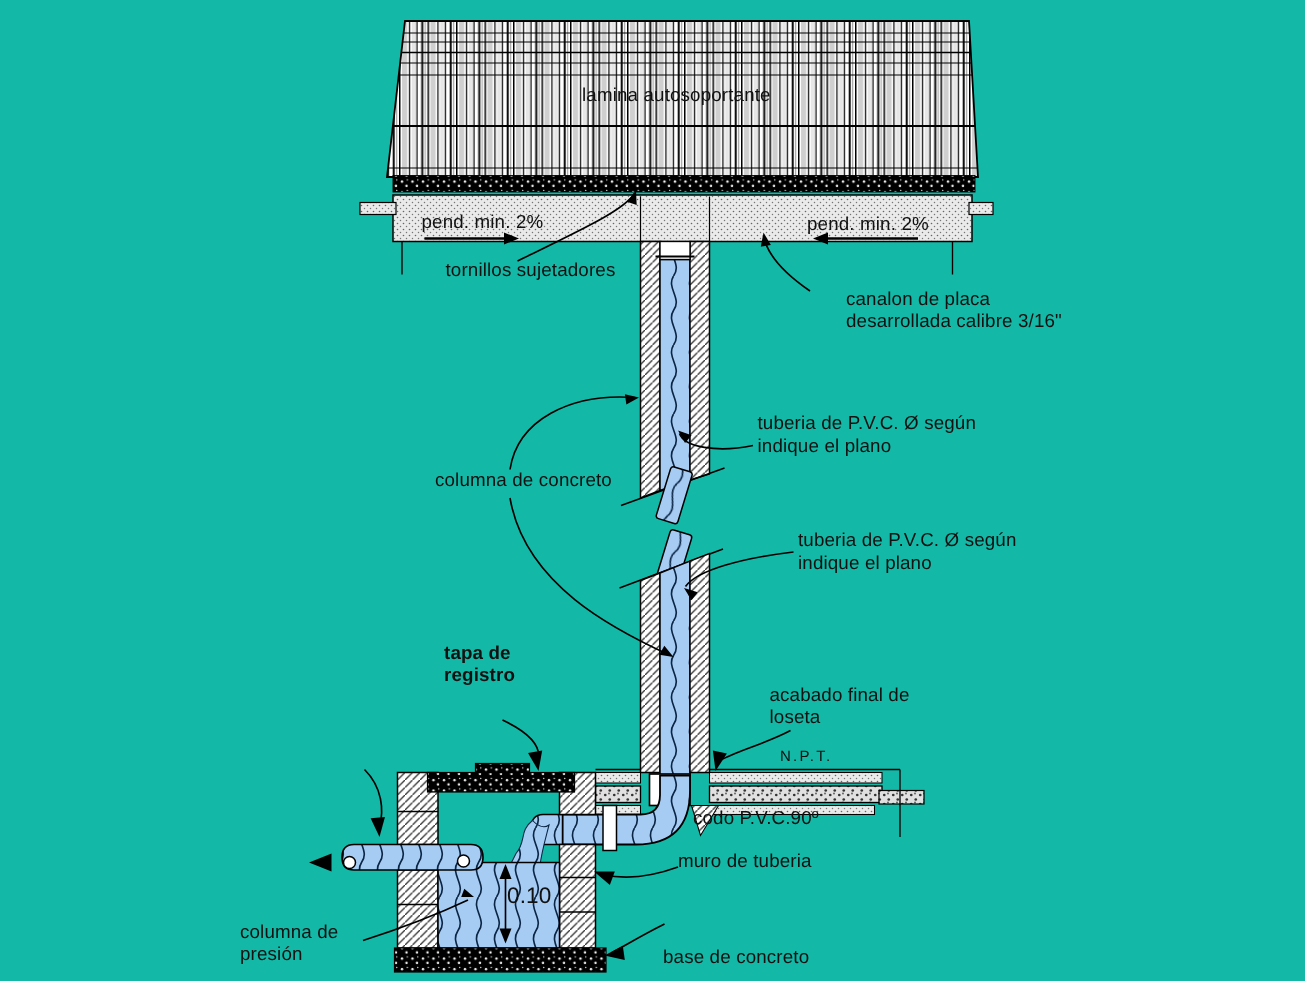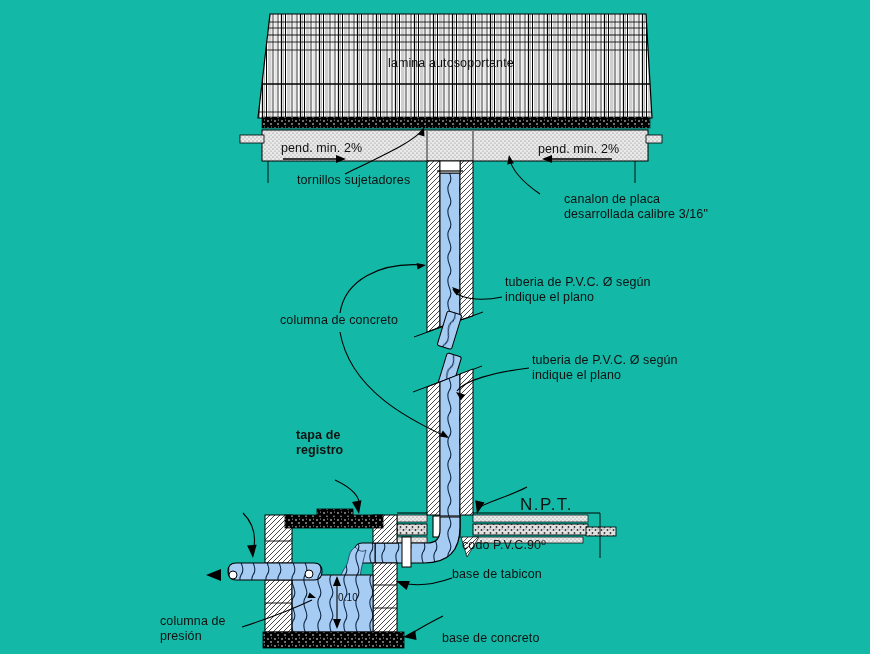--- a/index.html
+++ b/index.html
@@ -5,22 +5,22 @@
   html,body{margin:0;padding:0;background:#fff;}
   .canvas{
     position:relative;width:870px;height:654px;background:#14b8a6;overflow:hidden;
     font-family:"Liberation Sans", sans-serif;
   }
   .drawing{position:absolute;left:0;top:0;}
   .lbl{
     position:absolute;color:#111;font-size:12.5px;line-height:15px;
     white-space:pre-line;letter-spacing:0.1px;
   }
-  .lbl.small{font-size:10px;line-height:11px;padding-left:16px;}
-  .lbl.npt{letter-spacing:1.5px;font-size:17px;}
+  .lbl.small{font-size:15px;line-height:11px;padding-left:16px;}
+  .lbl.npt{letter-spacing:1.5px;font-size:10px;}
 </style>
 </head>
 <body>
 
 <div class="canvas">
 
 <svg class="drawing" width="870" height="654" viewBox="0 0 870 654" xmlns="http://www.w3.org/2000/svg">
   <defs>
     <pattern id="deck" width="19" height="120" patternUnits="userSpaceOnUse">
       <rect width="19" height="120" fill="#ffffff"></rect>
@@ -202,24 +202,26 @@
   <div class="lbl" style="left:388px;top:56px;">lamina autosoportante</div>
   <div class="lbl" style="left:281px;top:141px;">pend. min. 2%</div>
   <div class="lbl" style="left:538px;top:142px;">pend. min. 2%</div>
   <div class="lbl" style="left:297px;top:173px;">tornillos sujetadores</div>
   <div class="lbl" style="left:516px;top:192px;margin-left:48px;">canalon de placa
 desarrollada calibre 3/16"</div>
   <div class="lbl" style="left:505px;top:275px;">tuberia de P.V.C. Ø según
 indique el plano</div>
   <div class="lbl" style="left:532px;top:353px;">tuberia de P.V.C. Ø según
 indique el plano</div>
-  <div class="lbl" style="left:280px;top:313px;">columna de concreto</div>
+  <div class="lbl" style="left:290px;top:313px;">columna de concreto</div>
   <div class="lbl" style="left:296px;top:428px;font-weight:bold;">tapa de
 registro</div>
+  <div class="lbl" style="left:513px;top:456px;">acabado final de
+loseta</div>
   <div class="lbl npt" style="left:520px;top:497px;">N.P.T.</div>
   <div class="lbl" style="left:462px;top:538px;">codo P.V.C.90º</div>
-  <div class="lbl" style="left:452px;top:567px;">base de tabicon</div>
+  <div class="lbl" style="left:452px;top:567px;">muro de tuberia</div>
   <div class="lbl" style="left:442px;top:603px;margin-top:28px;">base de concreto</div>
   <div class="lbl" style="left:160px;top:614px;">columna de
 presión</div>
   <div class="lbl small" style="left:322px;top:592px;">0.10</div>
 
 </div>
 
 </body></html>

